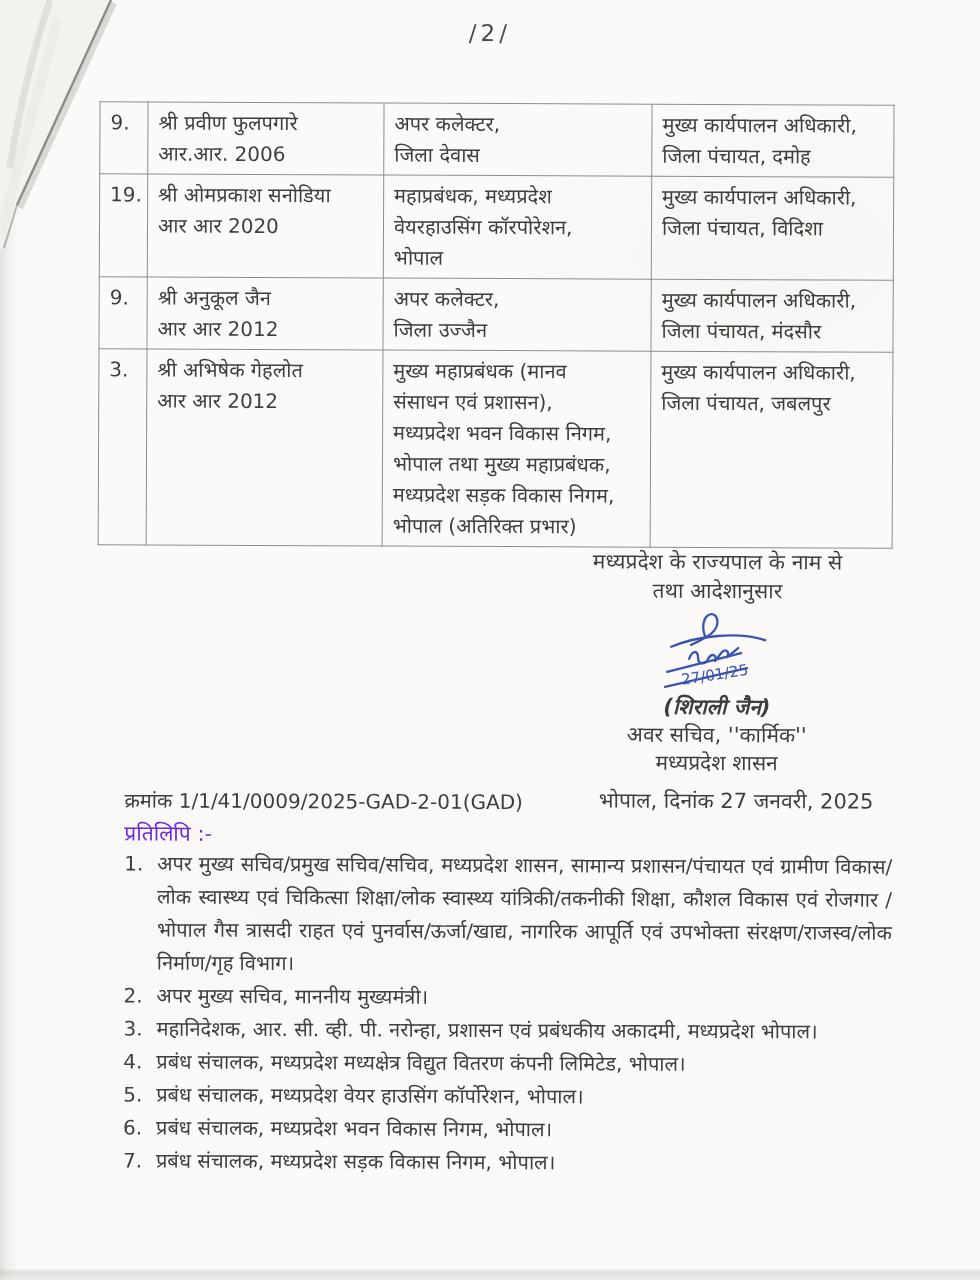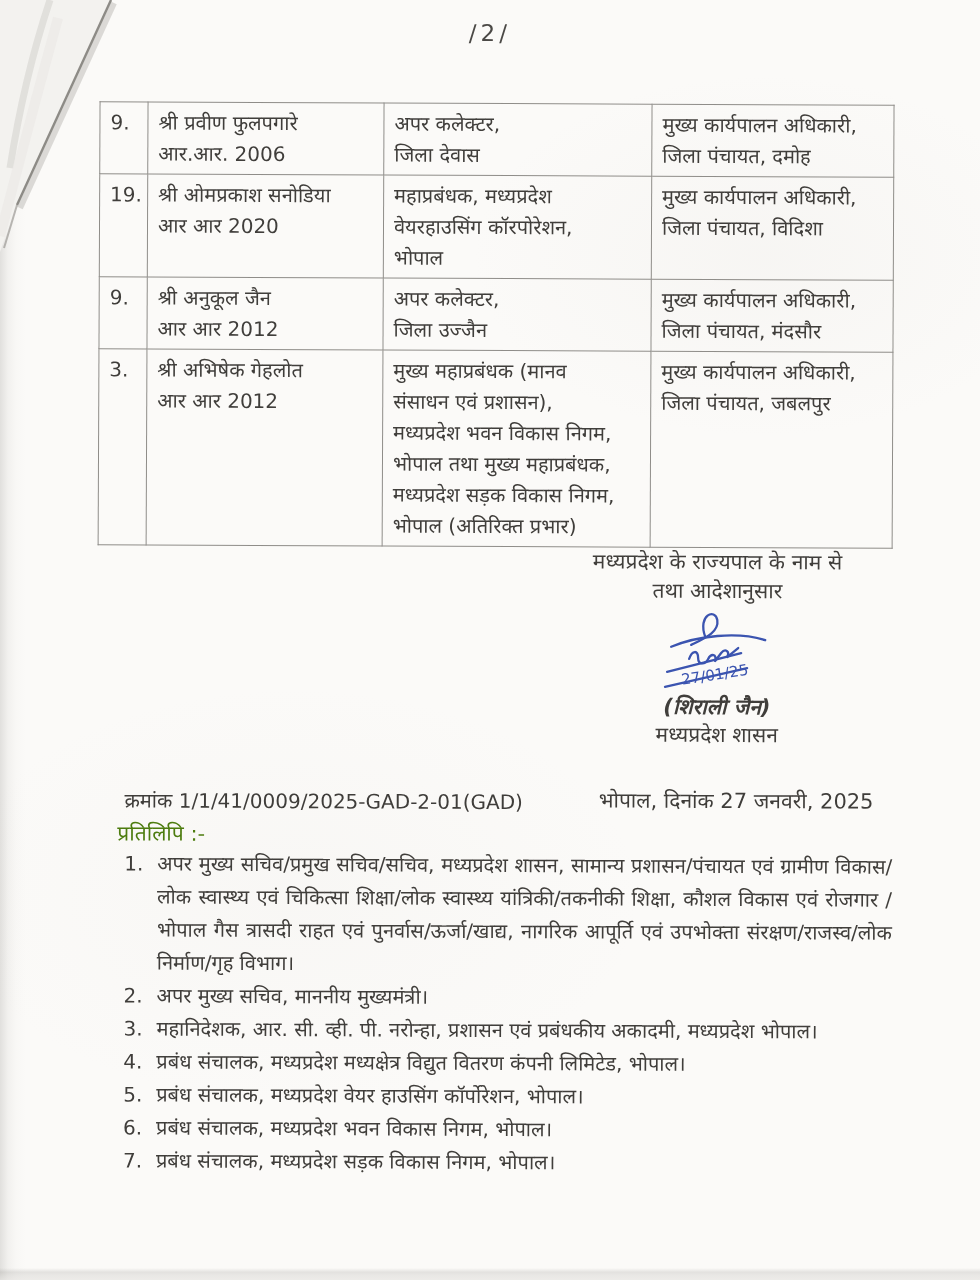--- a/index.html
+++ b/index.html
@@ -77,22 +77,22 @@
   .ref-number{
     position:absolute;left:128px;top:788px;
     font-size:20px;color:#3f3d3a;
   }
   .ref-place-date{
     position:absolute;right:103px;top:785px;
     font-size:21px;color:#3f3d3a;
   }
 
   .copy-heading{
-    position:absolute;left:121px;top:820px;
-    font-size:21px;color:#4d7c0f;
+    position:absolute;left:128px;top:820px;
+    font-size:21px;color:#6d28d9;
   }
 
   
   .copy-list{
     position:absolute;left:128px;top:849px;width:768px;
     font-size:20px;color:#403e3b;
   }
   .copy-item{
     display:flex;align-items:flex-start;
     line-height:33px;
@@ -217,20 +217,21 @@
         <g stroke="#3b54b0" stroke-width="2.3" fill="none" stroke-linecap="round" stroke-linejoin="round">
           <path d="M68,30 C60,8 78,1 80,13 C82,25 68,31 54,38"></path>
           <path d="M34,40 C60,29 100,24 128,33"></path>
           <path d="M52,52 c3,-9 9,-9 9,-1 c0,7 7,7 10,1 c3,-6 9,-5 7,2 l6,-8 c4,-5 9,-2 6,4 l11,-9"></path>
           <path d="M30,65 L104,46"></path>
           <path d="M28,80 L110,61"></path>
         </g>
         <text x="44" y="74" transform="rotate(-9 70 68)" font-size="15" fill="#3b54b0">27/01/25</text>
       </svg>
       <div class="sig-name">(शिराली जैन)</div>
+      <div>अवर सचिव, ''कार्मिक''</div>
       <div>मध्यप्रदेश शासन</div>
     </div>
 
     <div class="ref-number">क्रमांक 1/1/41/0009/2025-GAD-2-01(GAD)</div>
     <div class="ref-place-date">भोपाल, दिनांक 27 जनवरी, 2025</div>
 
     <div class="copy-heading">प्रतिलिपि :-</div>
 
     <div class="copy-list">
       <div class="copy-item">

